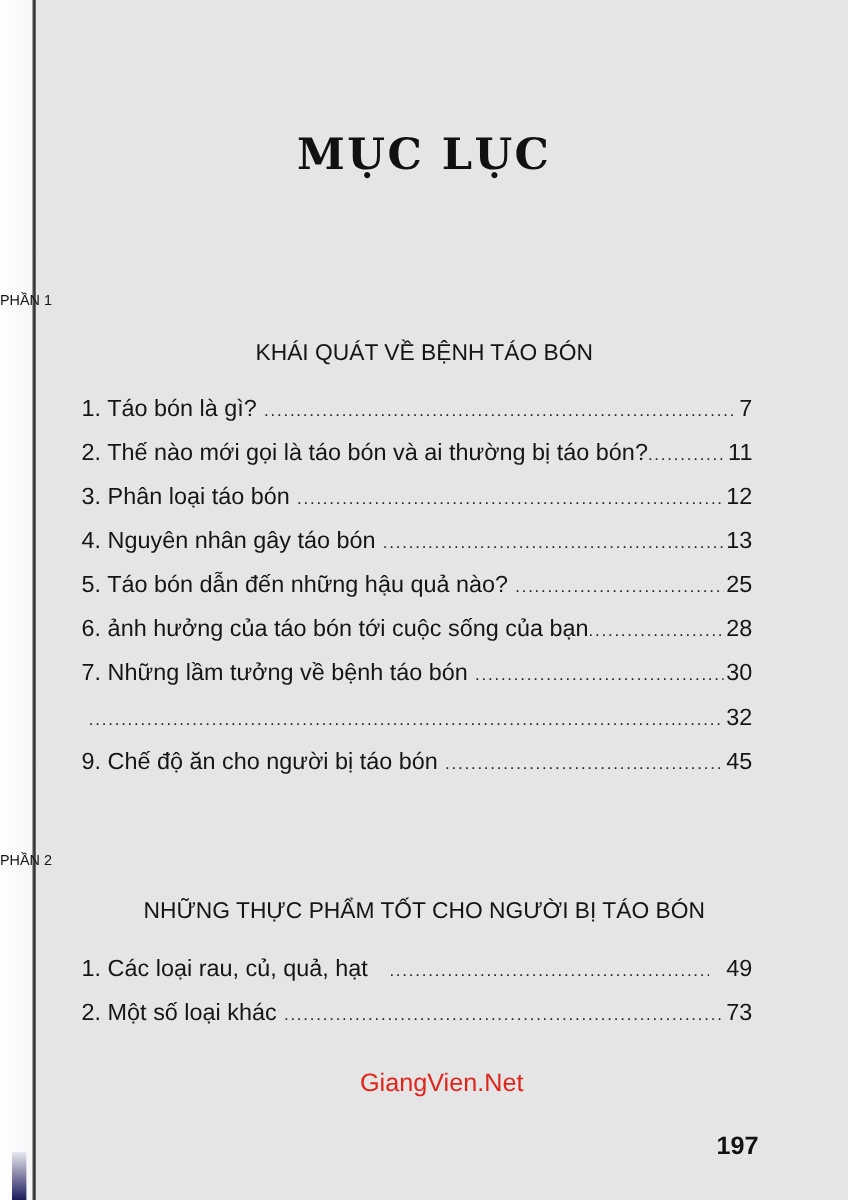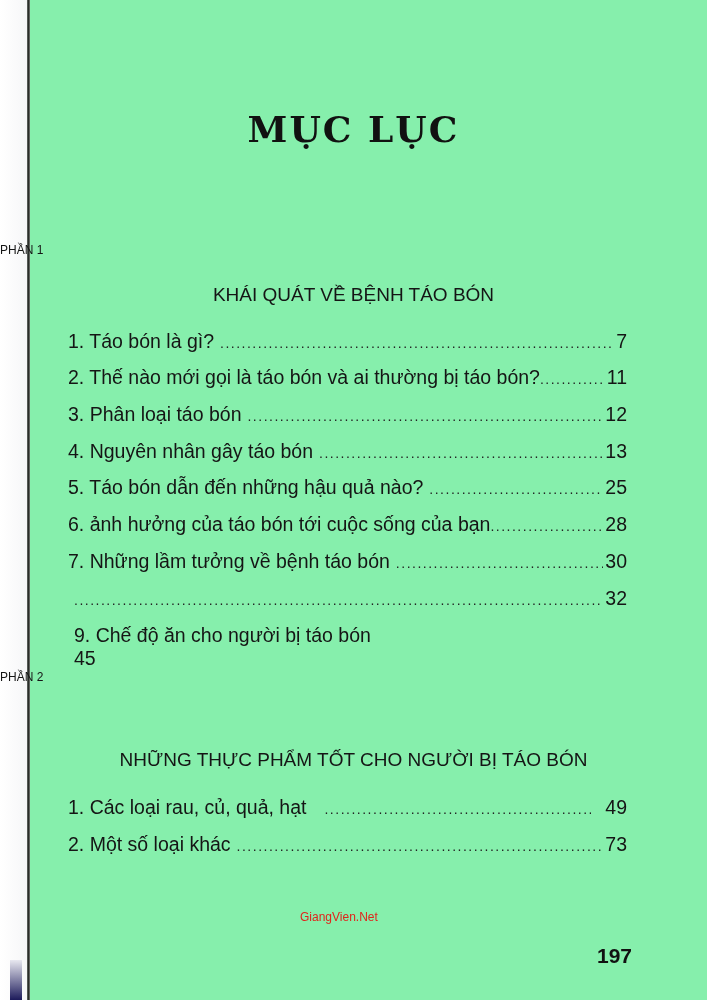--- a/index.html
+++ b/index.html
@@ -12,21 +12,21 @@
     height: 1000px;
     position: relative;
     overflow: hidden;
     font-family: "Liberation Sans", "DejaVu Sans", sans-serif;
     color: #141414;
   }
   .page {
     position: absolute;
     left: 0; top: 0;
     width: 707px; height: 1000px;
-    background: #86efac;
+    background: #e5e5e5;
   }
   .spine-line {
     position: absolute;
     left: 27px; top: 0;
     width: 3px; height: 1000px;
     background: linear-gradient(to right, #6a6f6a, #2a2d2a, #7a7d78);
   }
   .spine-shadow {
     position: absolute;
     left: 0; top: 0;
@@ -84,22 +84,22 @@
     font-size: 14px;
     color: #222;
   }
   .toc-dots::before {
     content: "........................................................................................................................................................";
   }
   .toc-page { flex: 0 0 auto; }
   .toc-row.tight .toc-dots { margin-left: 0; }
   .watermark {
     position: absolute;
-    left: 300px; top: 910px;
-    font-size: 12px;
+    left: 300px; top: 891px;
+    font-size: 21px;
     color: #e0241b;
   }
   .page-number {
     position: absolute;
     left: 597px; top: 944px;
     font-size: 21px;
     font-weight: bold;
     color: #111;
   }
 </style>
@@ -148,27 +148,27 @@
   </div>
   <div class="toc-row" style="top:550px;">
     <span class="toc-label">7. Những lầm tưởng về bệnh táo bón</span>
     <span class="toc-dots"></span>
     <span class="toc-page">30</span>
   </div>
   <div class="toc-row" style="top:587px;">
     <span class="toc-dots"></span>
     <span class="toc-page">32</span>
   </div>
-  <div class="toc-row" style="top:624px;flex-direction:column;">
+  <div class="toc-row" style="top:624px;">
     <span class="toc-label">9. Chế độ ăn cho người bị táo bón</span>
     <span class="toc-dots"></span>
     <span class="toc-page">45</span>
   </div>
 
-  <div class="part-heading" style="top:670px;">PHẦN 2</div>
+  <div class="part-heading" style="top:710px;">PHẦN 2</div>
   <div class="part-sub" style="top:749px;">NHỮNG THỰC PHẨM TỐT CHO NGƯỜI BỊ TÁO BÓN</div>
 
   <div class="toc-row" style="top:796px;gap:12px;">
     <span class="toc-label">1. Các loại rau, củ, quả, hạt</span>
     <span class="toc-dots"></span>
     <span class="toc-page">49</span>
   </div>
   <div class="toc-row" style="top:833px;">
     <span class="toc-label">2. Một số loại khác</span>
     <span class="toc-dots"></span>

